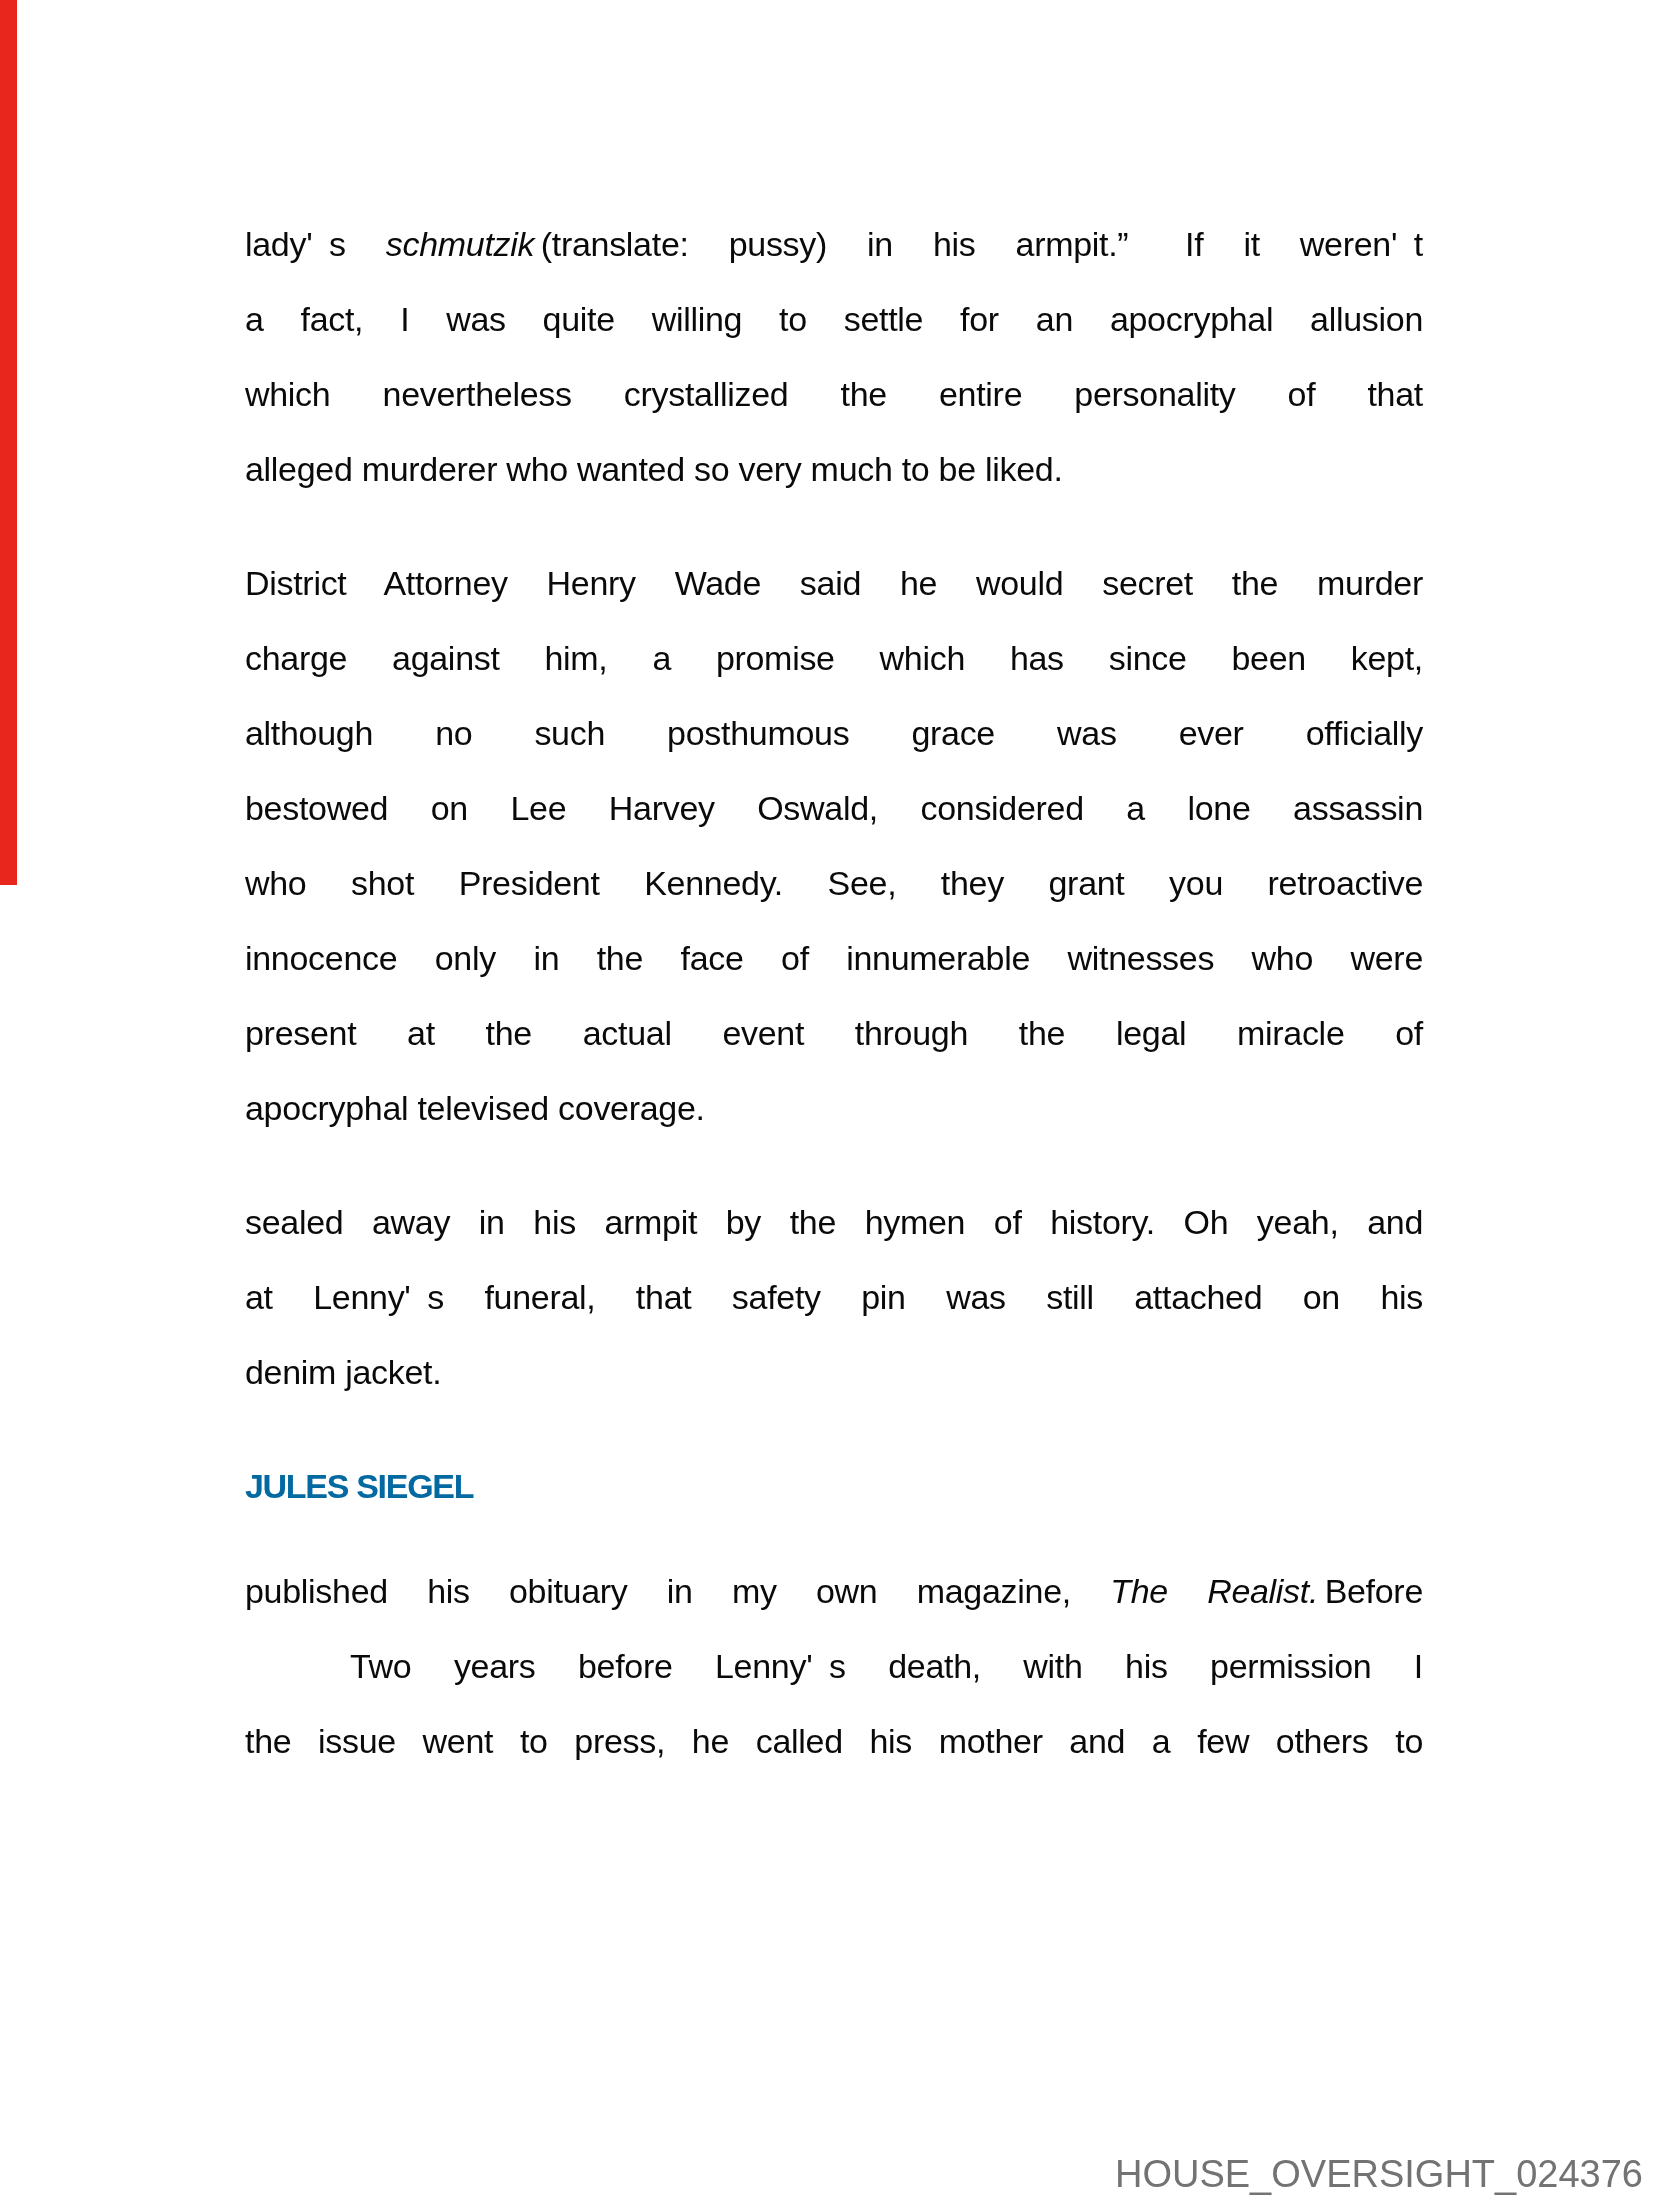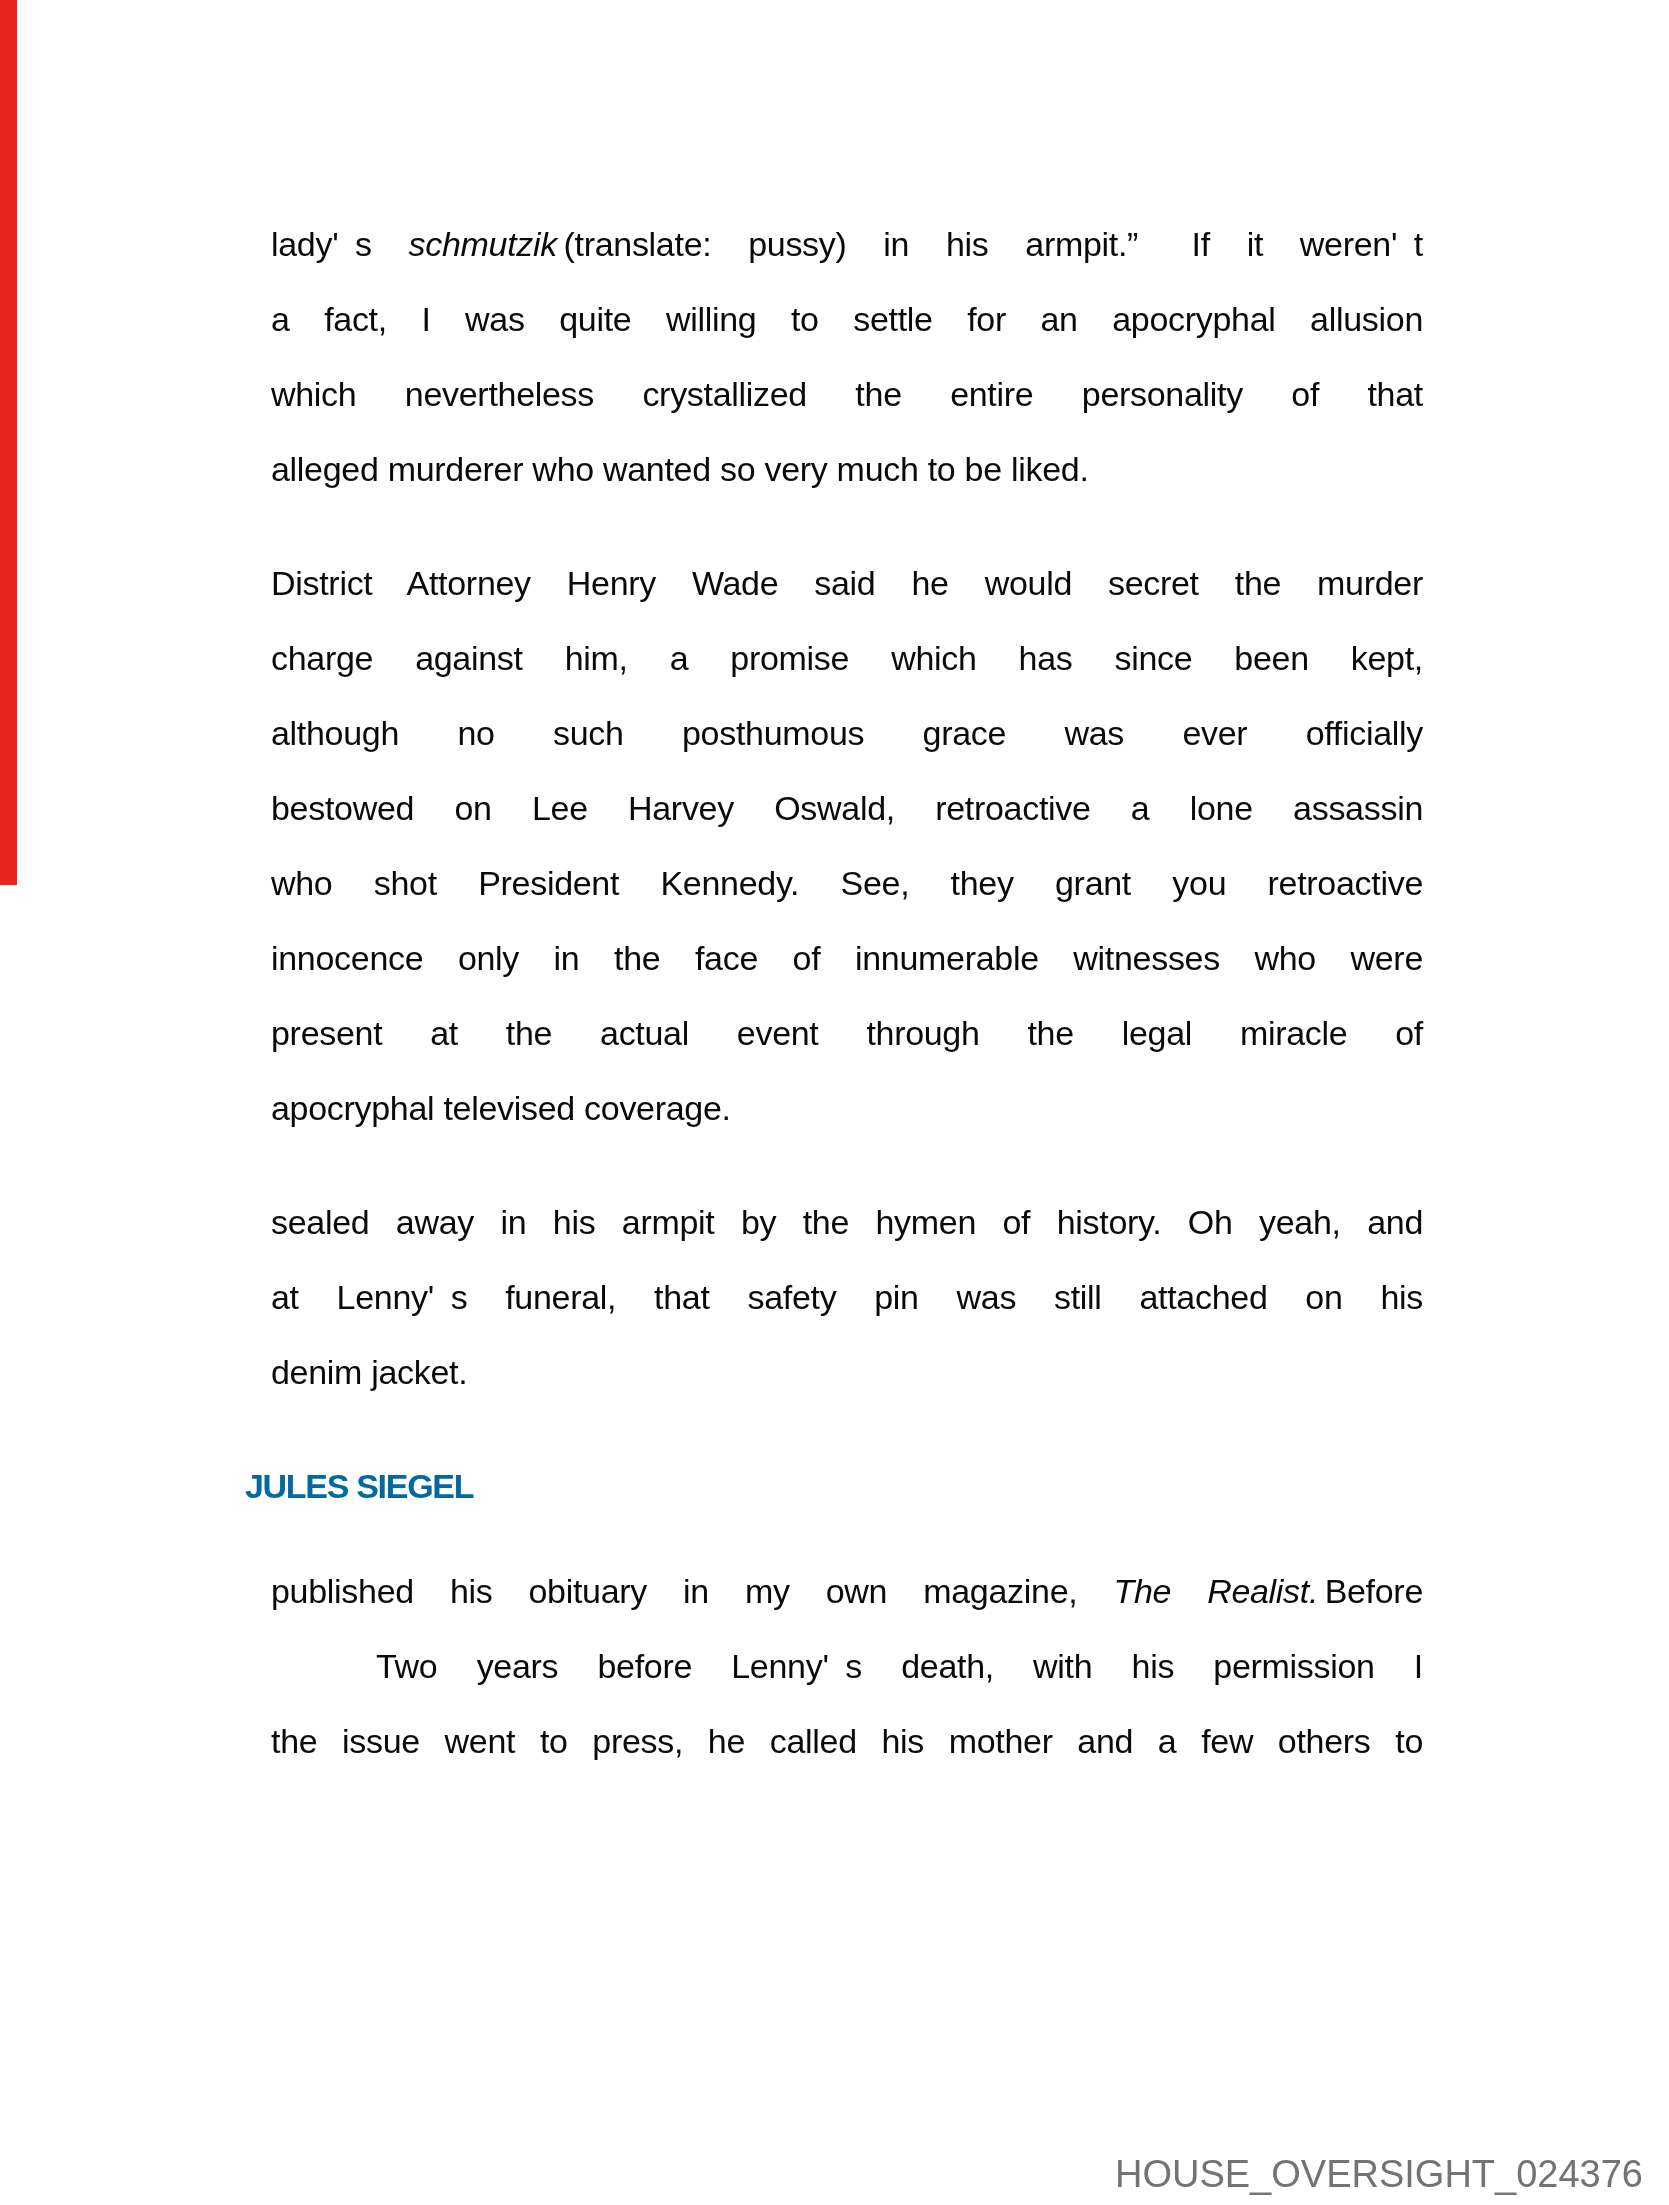--- a/index.html
+++ b/index.html
@@ -31,21 +31,20 @@
     font-size: 34px;
     line-height: 75px;
     letter-spacing: -0.3px;
   }
   .para {
     margin: 0 0 39px 0;
   }
   .line {
     text-align: justify;
     text-align-last: justify;
-    margin-left: 26px;
   }
   .line.last {
     text-align: center;
     text-align-last: left;
   }
   .line.indent {
     padding-left: 105px;
   }
   .it {
     font-style: italic;
@@ -77,21 +76,21 @@
     <div class="para">
       <div class="line"><span>lady' s </span><span class="it">schmutzik</span><span> (translate: pussy) in his armpit.”  If it weren' t</span></div>
       <div class="line"><span>a fact, I was quite willing to settle for an apocryphal allusion</span></div>
       <div class="line"><span>which nevertheless crystallized the entire personality of that</span></div>
       <div class="line last"><span>alleged murderer who wanted so very much to be liked.</span></div>
     </div>
     <div class="para">
       <div class="line"><span>District Attorney Henry Wade said he would secret the murder</span></div>
       <div class="line"><span>charge against him, a promise which has since been kept,</span></div>
       <div class="line"><span>although no such posthumous grace was ever officially</span></div>
-      <div class="line"><span>bestowed on Lee Harvey Oswald, retroactive a lone assassin</span></div>
+      <div class="line"><span>bestowed on Lee Harvey Oswald, considered a lone assassin</span></div>
       <div class="line"><span>who shot President Kennedy. See, they grant you retroactive</span></div>
       <div class="line"><span>innocence only in the face of innumerable witnesses who were</span></div>
       <div class="line"><span>present at the actual event through the legal miracle of</span></div>
       <div class="line last"><span>apocryphal televised coverage.</span></div>
     </div>
     <div class="para">
       <div class="line"><span>sealed away in his armpit by the hymen of history. Oh yeah, and</span></div>
       <div class="line"><span>at Lenny' s funeral, that safety pin was still attached on his</span></div>
       <div class="line last"><span>denim jacket.</span></div>
     </div>

